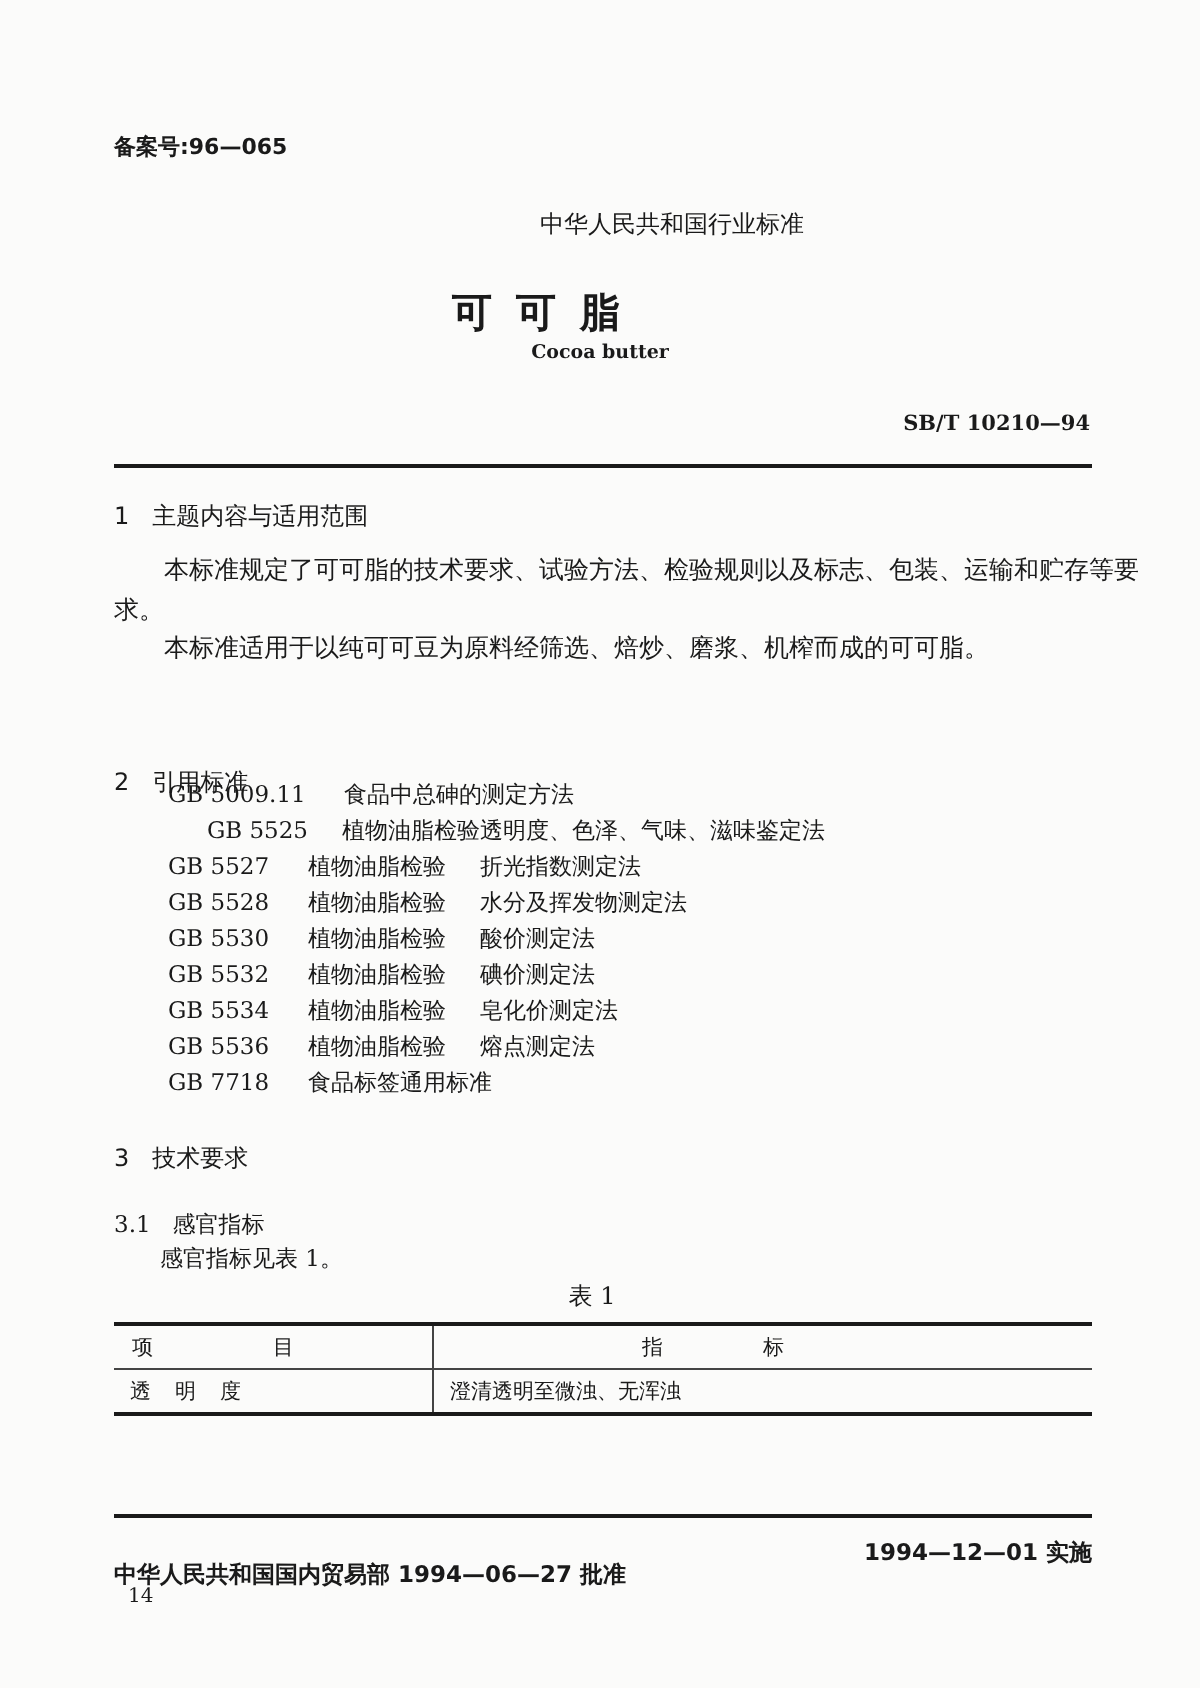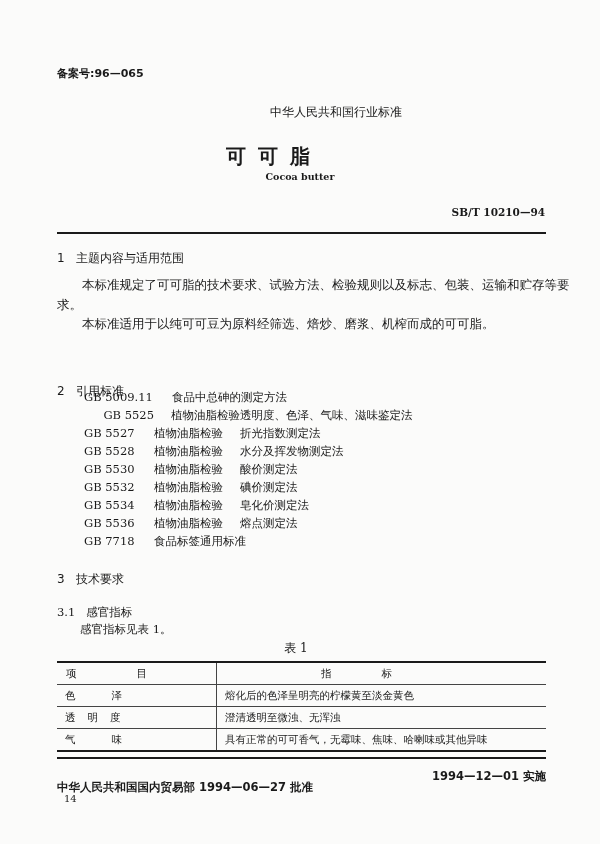--- a/index.html
+++ b/index.html
@@ -109,30 +109,22 @@
 <div class="abs" style="left:80px;top:622px;font-size:11.5px;">感官指标见表 1。</div>
 <div class="abs" style="left:0;width:496px;text-align:center;top:640px;font-size:12px;margin-left:48px;">表 1</div>
 
 <table class="t1">
   <tbody>
       <tr>
     <th class="c1"><span class="spaced-h">项目</span></th>
     <th><span class="spaced-h2">指标</span></th>
   </tr>
   <tr>
-    <td class="c1"><span class="spaced-2">色泽</span></td>
-    <td>熔化后的色泽呈明亮的柠檬黄至淡金黄色</td>
-  </tr>
-  <tr>
     <td class="c1"><span class="spaced-3">透明度</span></td>
     <td>澄清透明至微浊、无浑浊</td>
-  </tr>
-  <tr>
-    <td class="c1"><span class="spaced-2">气味</span></td>
-    <td>具有正常的可可香气，无霉味、焦味、哈喇味或其他异味</td>
   </tr>
 </tbody>
   </table>
 
 <div class="rule" style="top:757px;height:2px;"></div>
 <div class="abs footer-left bold sans">中华人民共和国国内贸易部 1994—06—27 批准</div>
 <div class="abs footer-right bold sans">1994—12—01 实施</div>
 <div class="abs page-no">14</div>
 
 </body></html>

